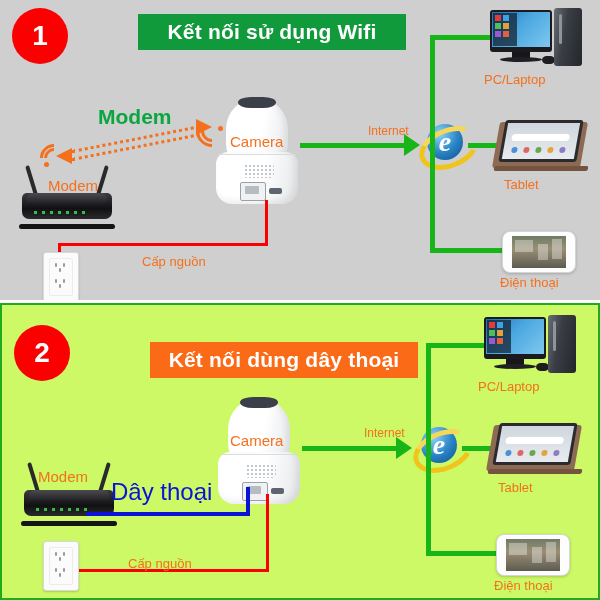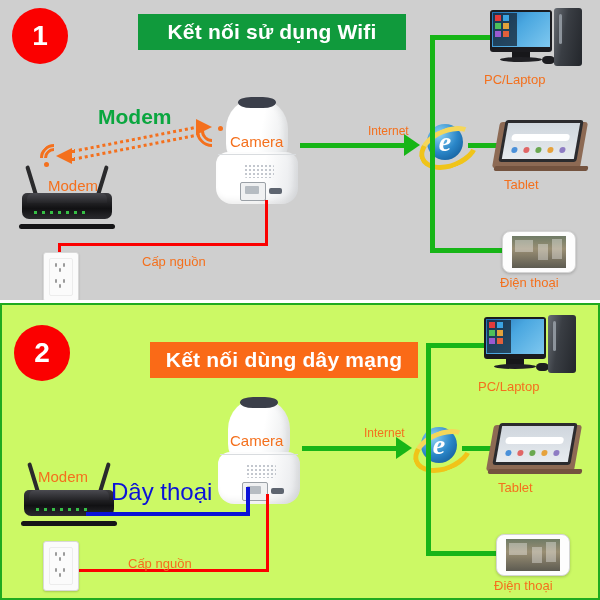--- a/index.html
+++ b/index.html
@@ -249,21 +249,21 @@
         <b style="left:40px;top:3px;width:10px;height:20px;"></b>
       </div>
     </div>
     <div class="lbl lbl-orange" style="left:500px;top:276px;font-size:13px;">Điện thoại</div>
   </div>
 
   <div class="panel" id="panel-lan">
 
     <div class="badge" style="left:12px;top:20px;">2</div>
 
-    <div class="banner banner-orange" style="left:148px;top:37px;width:268px;height:36px;">Kết nối dùng dây mạng</div>
+    <div class="banner banner-orange" style="left:148px;top:37px;width:268px;height:36px;">Kết nối dùng dây thoại</div>
 
     <div class="modem" style="left:22px;top:157px;width:90px;height:60px;">
       <div class="modem-ant" style="left:8px;top:0;transform:rotate(-17deg);"></div>
       <div class="modem-ant" style="left:78px;top:0;transform:rotate(17deg);"></div>
       <div class="modem-body" style="bottom:6px;"></div>
       <div class="modem-top" style="top:28px;"></div>
       <div class="modem-leds" style="bottom:11px;"></div>
       <div class="modem-base"></div>
     </div>
     <div class="lbl lbl-orange" style="left:36px;top:164px;font-size:15px;">Modem</div>

